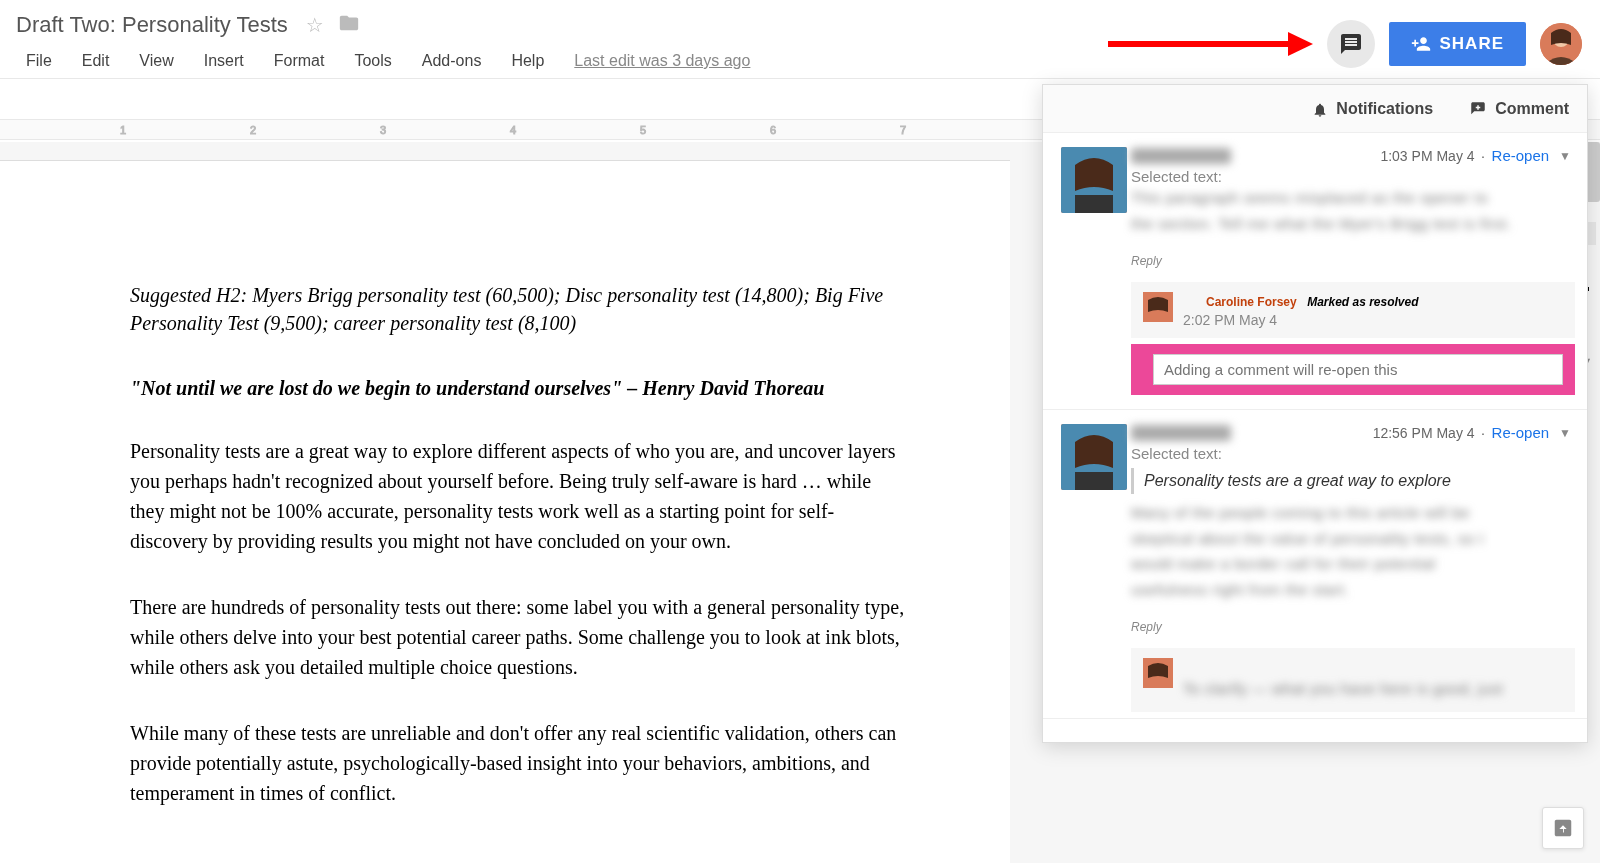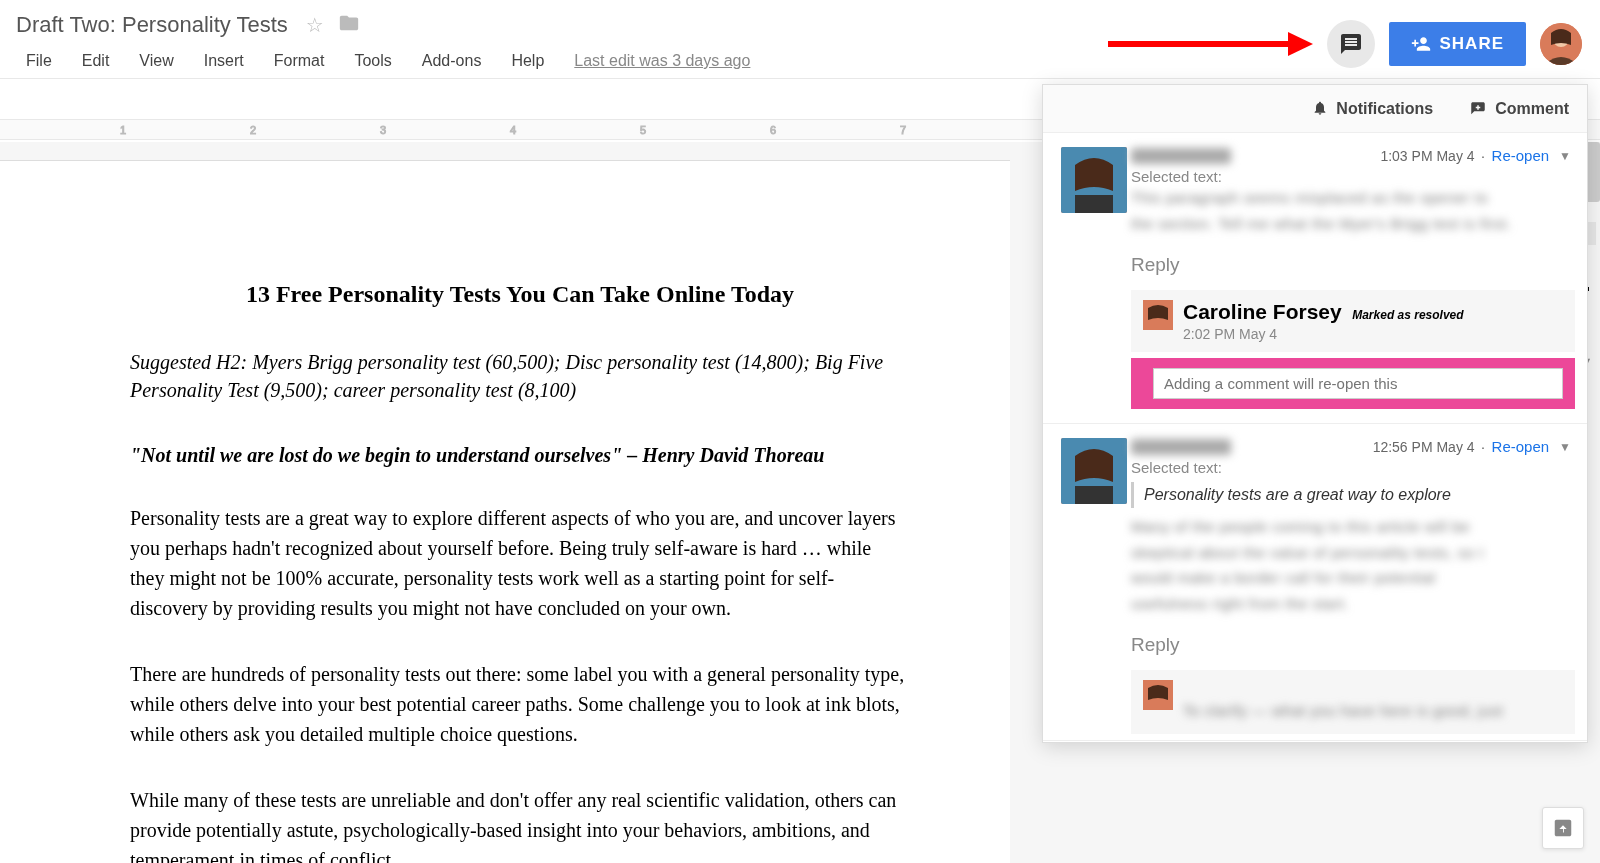--- a/index.html
+++ b/index.html
@@ -116,21 +116,21 @@
       box-shadow: 0 4px 20px rgba(0,0,0,0.15);
       z-index: 50;
       display: flex; flex-direction: column;
     }
     .panel-head {
       height: 48px; border-bottom: 1px solid #eee;
       display: flex; align-items: center; justify-content: flex-end;
       gap: 36px; padding: 0 18px; background: #fafafa;
     }
     .panel-head-item {
-      display: flex; align-items: flex-start; gap: 8px;
+      display: flex; align-items: flex-end; gap: 8px;
       font-size: 16px; font-weight: bold; color: #444; cursor: pointer;
     }
     .panel-body { flex: 1; overflow-y: auto; }
     .thread {
       border-bottom: 1px solid #eee; padding: 14px 0 0 0;
       display: flex;
     }
     .thread-avatar {
       width: 88px; flex-shrink: 0; padding-left: 18px;
     }
@@ -152,30 +152,30 @@
     .thread-top .menu-dots { color: #888; font-size: 12px; padding: 0 4px; cursor: pointer; }
     .sel-label { font-size: 15px; color: #888; }
     .sel-text {
       border-left: 3px solid #ccc; padding: 4px 10px; margin: 6px 0;
       font-style: italic; font-size: 16px; color: #333;
     }
     .blur-text {
       filter: blur(4px); color: #777; letter-spacing: 0.5px;
       line-height: 1.7; font-size: 15px; margin-bottom: 10px;
     }
-    .reply-link { color: #888; font-size: 19px; cursor: pointer; padding: 8px 0 14px 0; display: inline-block; }
+    .reply-link { color: #888; font-size: 12px; cursor: pointer; padding: 8px 0 14px 0; display: inline-block; font-style: italic; }
     .sub-reply {
       background: #f6f6f6; padding: 10px 12px; margin-bottom: 6px;
       display: flex; gap: 10px; align-items: flex-start;
     }
     .sub-reply .sm-av {
       width: 30px; height: 30px; background: #d97b5a; border-radius: 2px; flex-shrink: 0;
     }
     .sub-reply .sr-body { flex: 1; }
-    .sr-name { font-weight: bold; font-size: 21px; color: #000000; }
+    .sr-name { font-weight: bold; font-size: 12px; color: #c2410c; margin-left: 23px; }
     .sr-status { font-style: italic; color: #000000; font-size: 12px; margin-left: 6px; font-weight: bold; }
     .sr-ts { color: #888; font-size: 14px; padding-top: 2px; }
     .add-comment-row {
       background: #ec4899; padding: 10px 12px; margin-bottom: 14px;
       display: flex; gap: 10px; align-items: center;
     }
     .add-comment-row input {
       flex: 1; border: 1px solid #ccc; padding: 6px 10px;
       font-size: 15px; color: #888; background: #fff;
     }
@@ -322,21 +322,20 @@
       <text x="390" y="12" font-size="11" fill="#888">4</text>
       <text x="520" y="12" font-size="11" fill="#888">5</text>
       <text x="650" y="12" font-size="11" fill="#888">6</text>
       <text x="780" y="12" font-size="11" fill="#888">7</text>
     </g>
   </svg>
 </div>
 
 <div class="doc-area">
   <div class="page">
-    <h1>13 Free Personality Tests You Can Take Online Today</h1>
     <p class="ital">Suggested H2: Myers Brigg personality test (60,500); Disc personality test (14,800); Big Five Personality Test (9,500); career personality test (8,100)</p>
     <p class="quote">"Not until we are lost do we begin to understand ourselves" – Henry David Thoreau</p>
     <p class="body">Personality tests are a great way to explore different aspects of who you are, and uncover layers you perhaps hadn't recognized about yourself before. Being truly self-aware is hard … while they might not be 100% accurate, personality tests work well as a starting point for self-discovery by providing results you might not have concluded on your own.</p>
     <p class="body">There are hundreds of personality tests out there: some label you with a general personality type, while others delve into your best potential career paths. Some challenge you to look at ink blots, while others ask you detailed multiple choice questions.</p>
     <p class="body">While many of these tests are unreliable and don't offer any real scientific validation, others can provide potentially astute, psychologically-based insight into your behaviors, ambitions, and temperament in times of conflict.</p>
   </div>
 </div>
 
 <div class="scroll-stub"></div>
 

